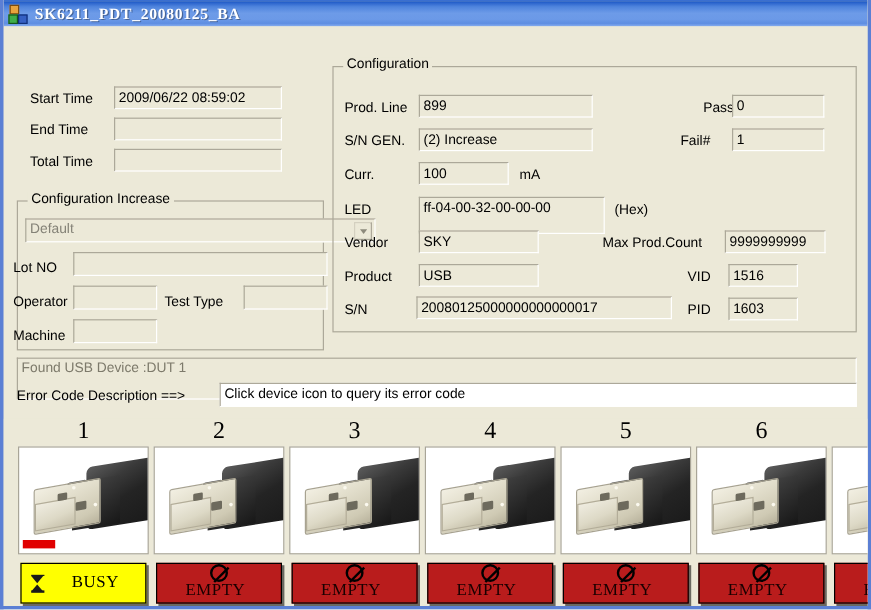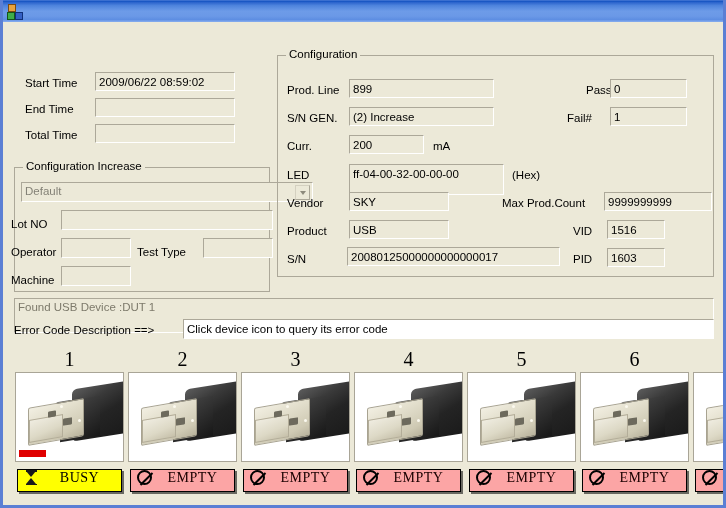--- a/index.html
+++ b/index.html
@@ -233,39 +233,39 @@
   .dev-progress {
     position: absolute;
     left: 3px; bottom: 4px;
     height: 7px;
     background: #e00000;
   }
 
   .badge {
     position: absolute;
     top: 120px; left: 4px;
-    width: 105px; height: 23px;
+    width: 105px; height: 34px;
     border: 1px solid #000000;
     box-sizing: border-box;
     display: flex;
-    align-items: flex-start;
+    align-items: center;
     box-shadow: 2px 2px 0 rgba(0,0,0,0.55);
   }
   .badge .bi { width: 26px; flex: 0 0 auto; display:flex; align-items:center; justify-content:center; }
   .badge .btxt {
     flex: 1 1 auto;
     text-align: center;
     font-family: "Liberation Serif", serif;
     font-size: 14px;
     letter-spacing: 0.5px;
     padding-right: 6px;
   }
   .badge.busy { background:#ffff00; }
   .badge.busy .btxt { color:#000; }
-  .badge.empty { background:#fca5a5; }
+  .badge.empty { background:#b91c1c;flex-direction:column; }
   .badge.empty .btxt { color:#1a0000; }
 
   
   .hourglass { position:relative; width:11px; height:15px; }
   .hourglass .hg-top {
     position:absolute; top:1px; left:0;
     width:0;height:0;
     border-left:5.5px solid transparent;
     border-right:5.5px solid transparent;
     border-top:6px solid #1a1a1a;
@@ -297,20 +297,21 @@
 <body>
 
 <div id="app">
 
   <div class="titlebar">
     <div class="title-icon">
       <div class="ti-a"></div>
         <div class="ti-b"></div>
         <div class="ti-c"></div>
     </div>
+    <div class="title-text">SK6211_PDT_20080125_BA</div>
   </div>
 
   <div class="client">
 
     <div class="lbl" style="left:22px; top:55px;">Start Time</div>
     <div class="field" style="left:92px; top:50px; width:140px; height:19px;">2009/06/22 08:59:02</div>
 
     <div class="lbl" style="left:22px; top:81px;">End Time</div>
     <div class="field" style="left:92px; top:76px; width:140px; height:19px;"></div>
 
@@ -344,21 +345,21 @@
       <div class="gb-title">Configuration</div>
     </div>
 
     <div class="lbl" style="left:284px; top:62px;">Prod. Line</div>
     <div class="field" style="left:346px; top:57px; width:145px; height:19px;">899</div>
 
     <div class="lbl" style="left:284px; top:90px;">S/N GEN.</div>
     <div class="field" style="left:346px; top:85px; width:145px; height:19px;">(2) Increase</div>
 
     <div class="lbl" style="left:284px; top:118px;">Curr.</div>
-    <div class="field" style="left:346px; top:113px; width:75px; height:19px;">200</div>
+    <div class="field" style="left:346px; top:113px; width:75px; height:19px;">100</div>
     <div class="lbl" style="left:430px; top:118px;">mA</div>
 
     <div class="lbl" style="left:284px; top:147px;">LED</div>
     <div class="field" style="left:346px; top:142px; width:155px; height:31px;">ff-04-00-32-00-00-00</div>
     <div class="lbl" style="left:509px; top:147px;">(Hex)</div>
 
     <div class="lbl" style="left:284px; top:175px;text-align:right;">Vendor</div>
     <div class="field" style="left:346px; top:170px; width:100px; height:19px;">SKY</div>
 
     <div class="lbl" style="left:284px; top:203px;">Product</div>
@@ -367,21 +368,21 @@
     <div class="lbl" style="left:284px; top:231px;">S/N</div>
     <div class="field" style="left:344px; top:225px; width:213px; height:19px;">20080125000000000000017</div>
 
     <div class="lbl" style="left:583px; top:62px;">Pass#</div>
     <div class="field" style="left:607px; top:57px; width:77px; height:19px;">0</div>
 
     <div class="lbl" style="left:564px; top:90px;">Fail#</div>
     <div class="field" style="left:607px; top:85px; width:77px; height:19px;">1</div>
 
     <div class="lbl" style="left:499px; top:175px;">Max Prod.Count</div>
-    <div class="field" style="left:601px; top:170px; width:108px; height:19px;">9999999999</div>
+    <div class="field" style="left:601px; top:170px; width:84px; height:19px;">9999999999</div>
 
     <div class="lbl" style="left:570px; top:203px;">VID</div>
     <div class="field" style="left:604px; top:198px; width:58px; height:19px;">1516</div>
 
     <div class="lbl" style="left:570px; top:231px;">PID</div>
     <div class="field" style="left:604px; top:226px; width:58px; height:19px;">1603</div>
 
     <div class="field gray-text" style="left:11px; top:276px; width:700px; height:35px; line-height:13px;">Found USB Device :DUT 1</div>
 
     <div class="lbl" style="left:11px; top:302px;">Error Code Description ==&gt;</div>

